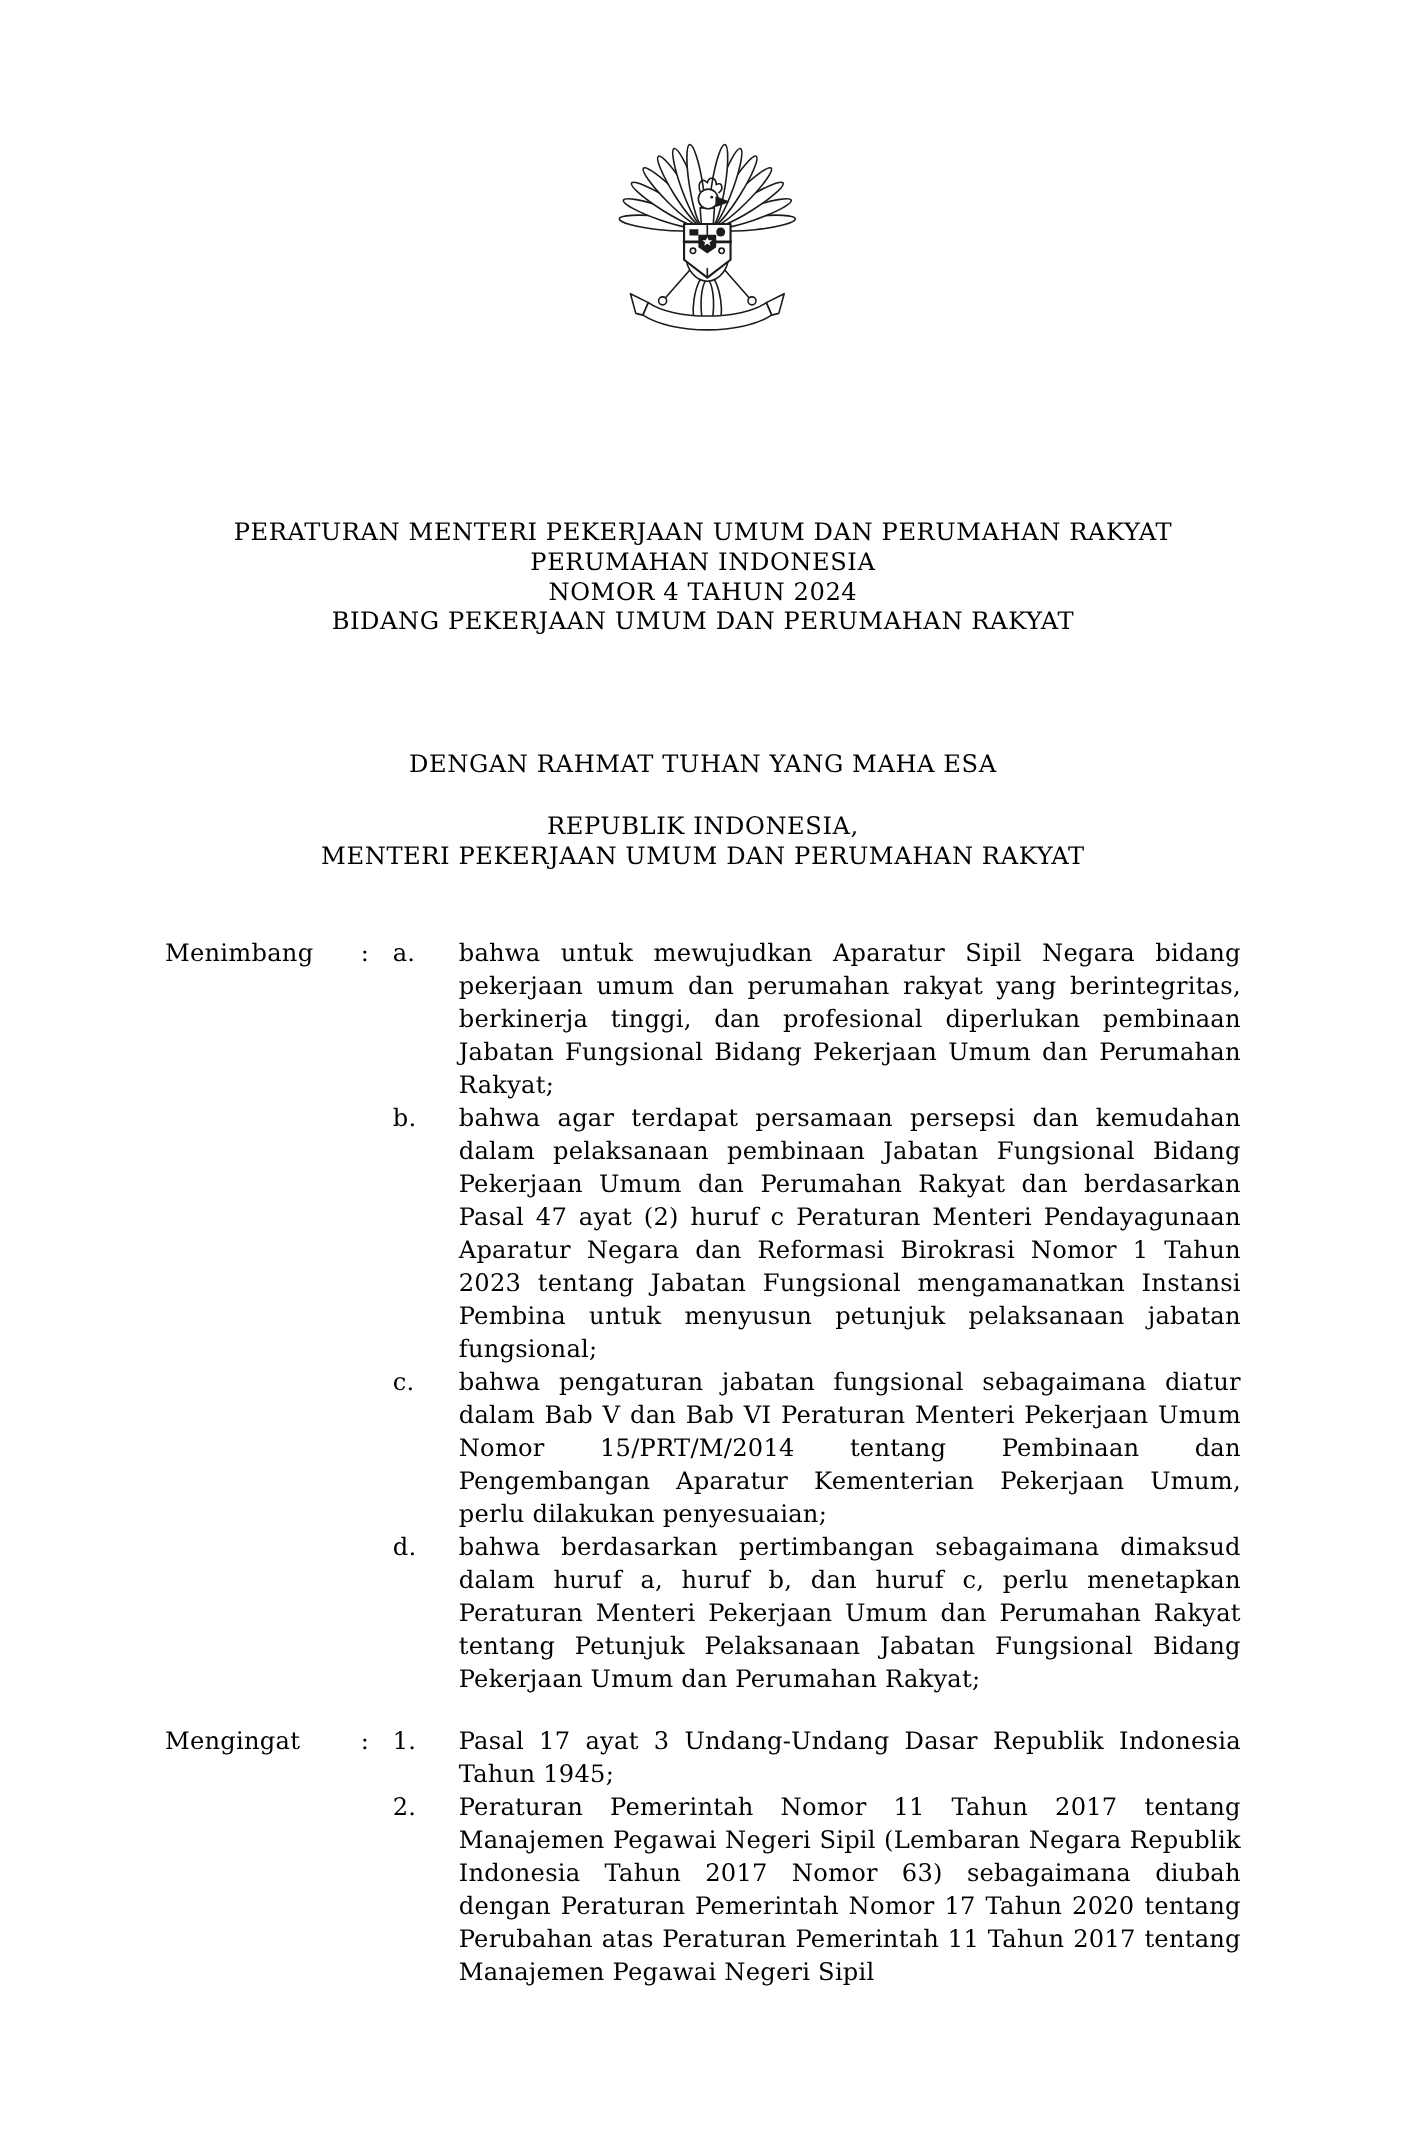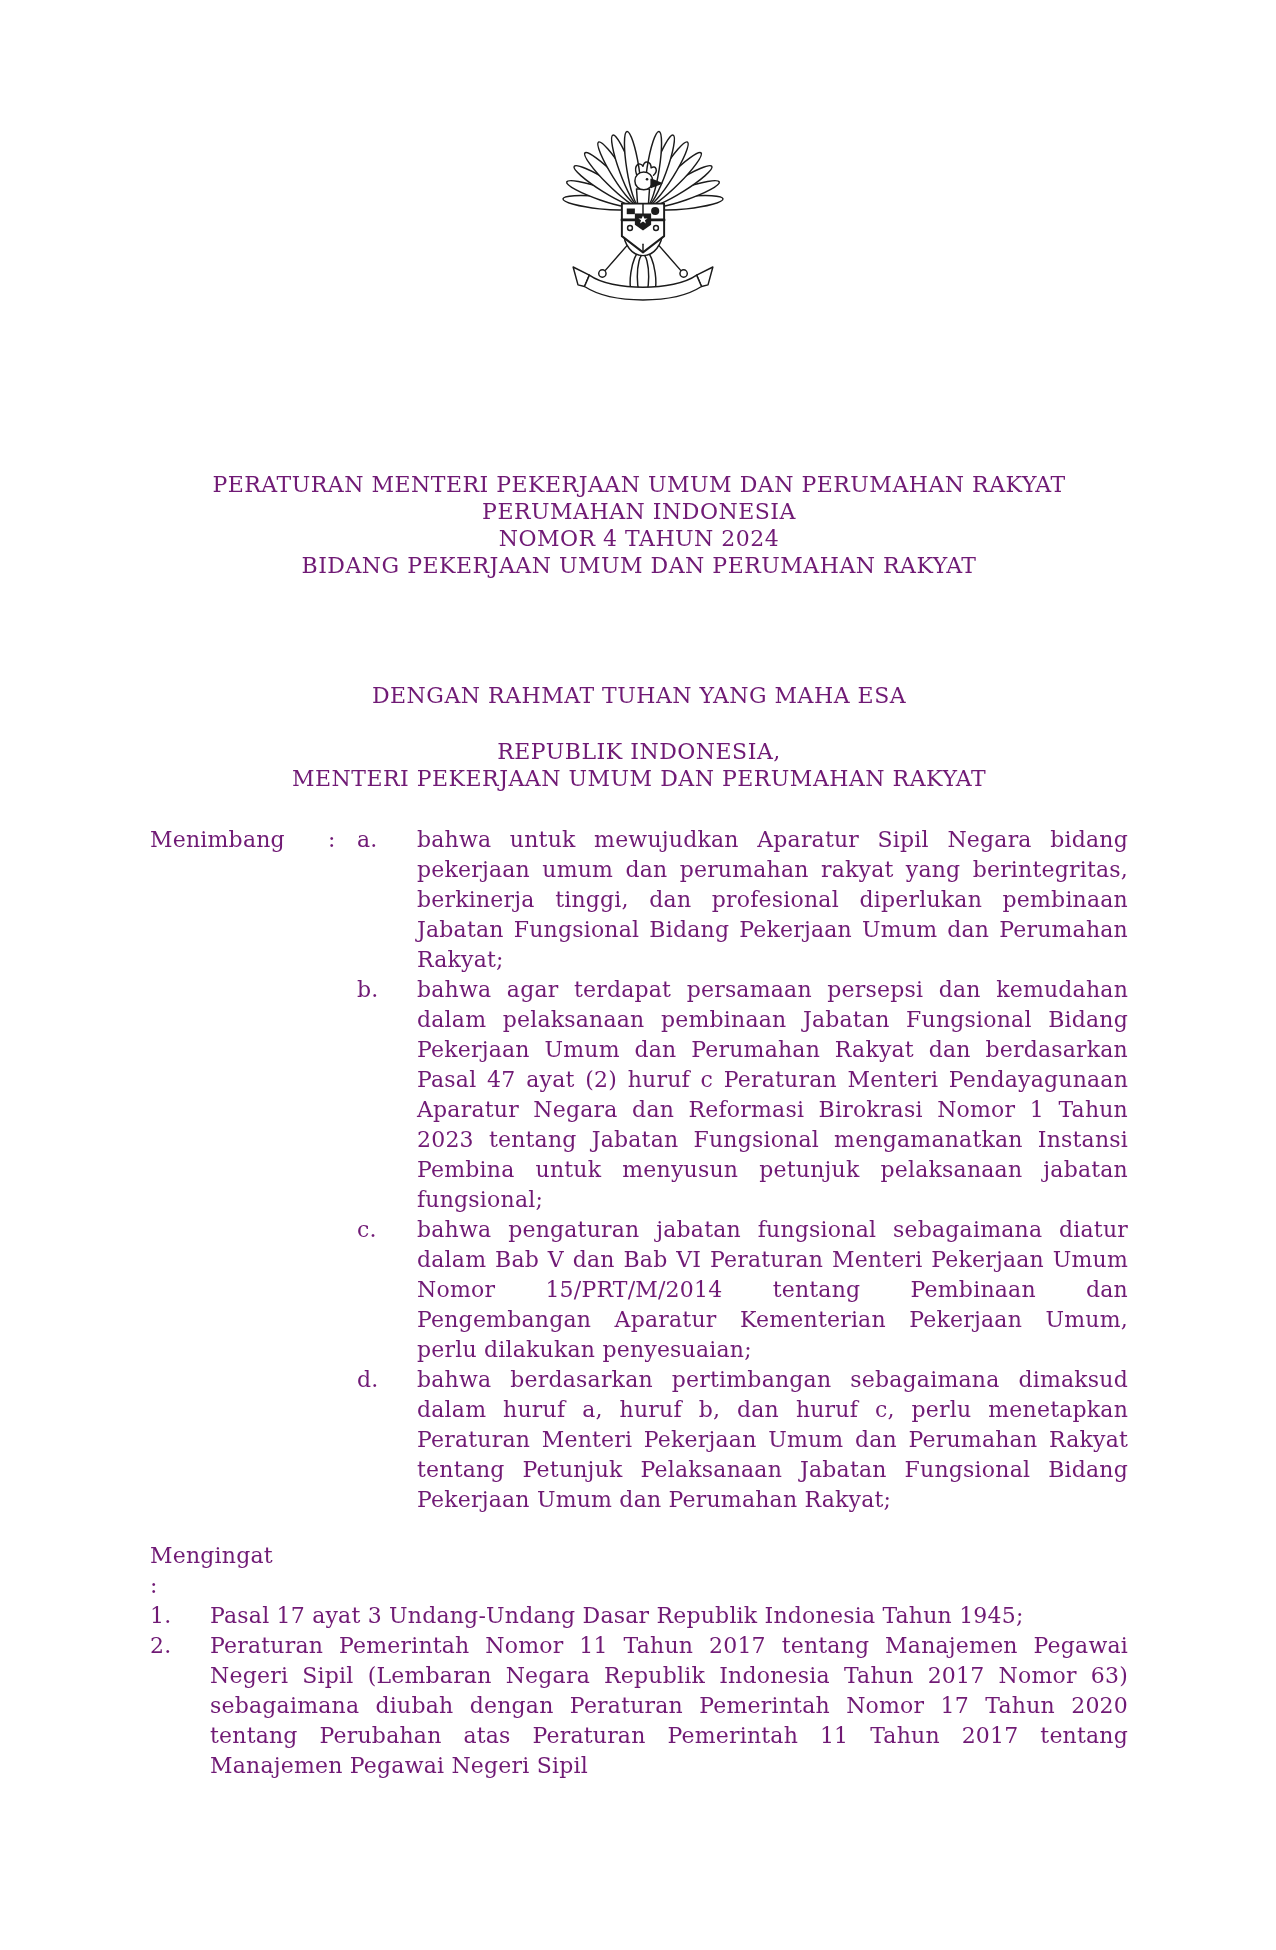--- a/index.html
+++ b/index.html
@@ -1,21 +1,21 @@
 <!DOCTYPE html>
 <html><head>
 <meta charset="utf-8">
 <style>
   html, body { margin: 0; padding: 0; background: #ffffff; }
   .page {
     position: relative;
     width: 1276px;
     height: 1950px;
     background: #ffffff;
-    color: #701a75;
+    color: #000000;
     font-family: "DejaVu Serif", "Liberation Serif", serif;
     overflow: hidden;
   }
 
   
   .emblem {
     position: absolute;
     left: 557px;
     top: 124px;
     width: 172px;
@@ -35,28 +35,28 @@
     white-space: nowrap;
   }
   .title-block { top: 471px; }
   .invocation  { top: 682px; }
   .authority   { top: 738px; }
 
   
   .clauses {
     position: absolute;
     left: 150px;
-    top: 825px;
+    top: 853px;
     width: 978px;
     font-size: 22px;
     line-height: 30px;
     letter-spacing: 0.2px;
   }
   .clause { display: flex; align-items: flex-start; }
-  .clause + .clause { margin-top: 26px; flex-direction: column; }
+  .clause + .clause { margin-top: 26px; }
   .clause-label { width: 178px; flex: none; }
   .clause-colon { width: 29px;  flex: none; }
   .clause-items { flex: 1; min-width: 0; }
   .clause-item  { display: flex; align-items: flex-start; }
   .item-marker  { width: 60px; flex: none; }
   .item-text    { flex: 1; min-width: 0; text-align: justify; }
 </style>
 </head>
 <body>
 

